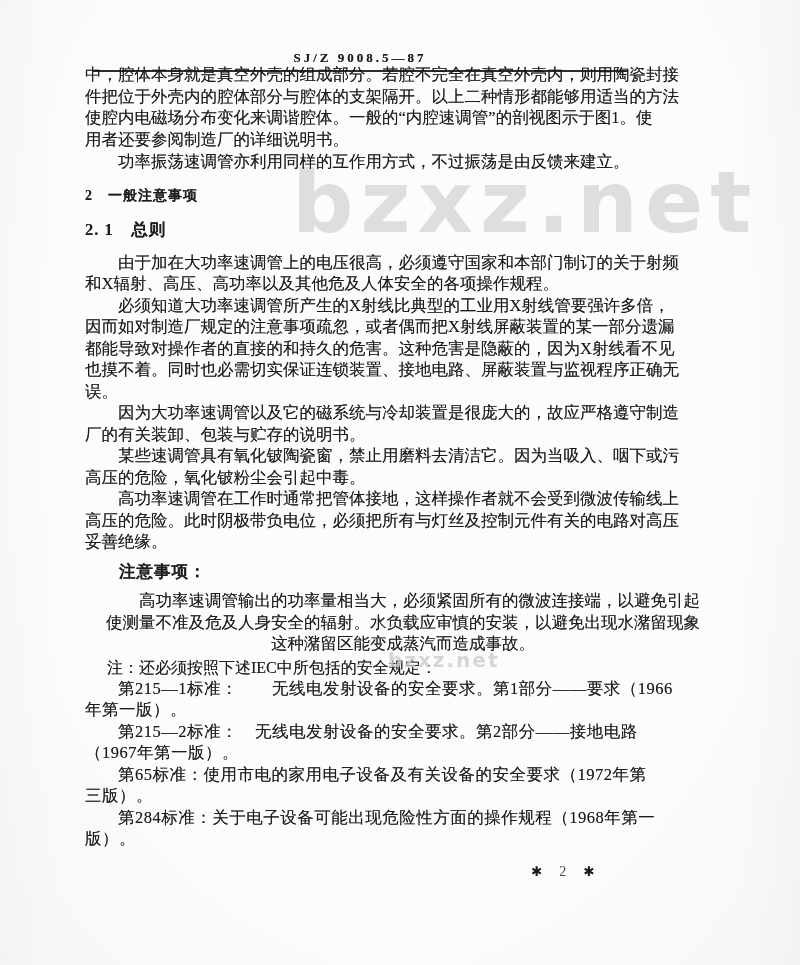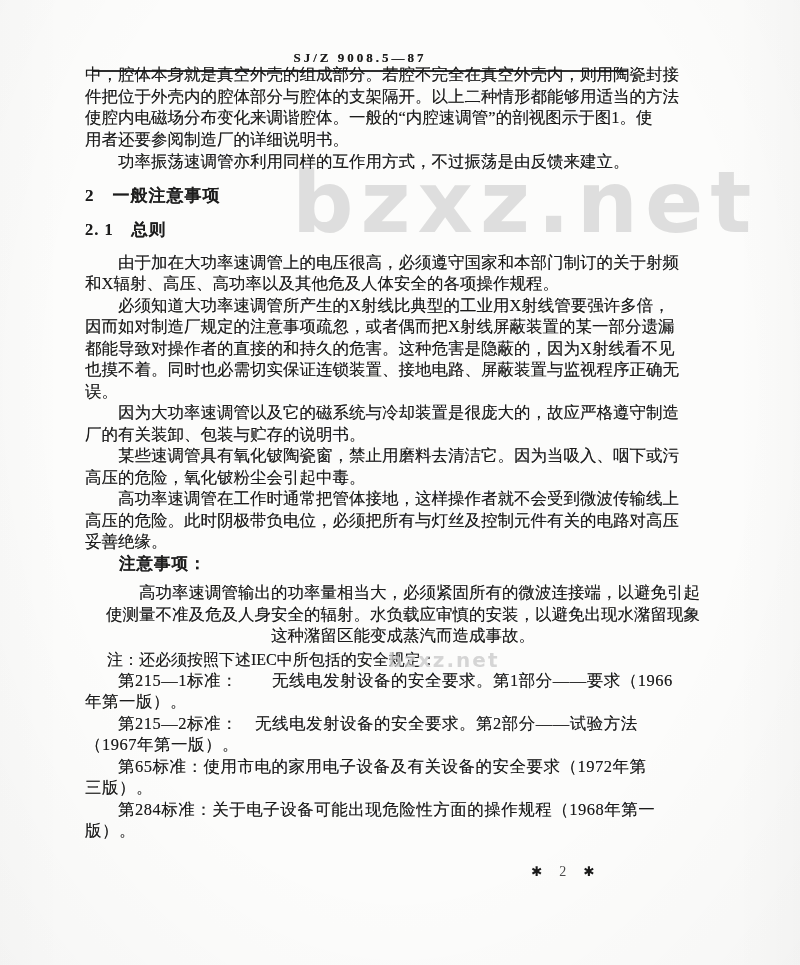--- a/index.html
+++ b/index.html
@@ -50,24 +50,24 @@
   .body-text {
     position:absolute; left:85px; top:64px; width:636px;
     font-size:16.5px; line-height:21.5px;
     z-index:2;
     text-shadow:0 0 0.5px rgba(0,0,0,0.5);
   }
   .line { white-space:nowrap; }
   .ind  { padding-left:33px; }
 
   .p2        { margin-top:1px; }
-  .h-section { margin-top:12px; font-weight:bold; font-size:17px; letter-spacing:1px; }
+  .h-section { margin-top:12px; font-weight:bold; font-size:14px; letter-spacing:1px; }
   .h-sub     { margin-top:13px; font-weight:bold; letter-spacing:1px; }
   .p3        { margin-top:11px; }
-  .h-notice  { margin-top:0; font-weight:bold; padding-left:34px; letter-spacing:1px; }
+  .h-notice  { margin-top:8px; font-weight:bold; padding-left:34px; letter-spacing:1px; }
   .p8        { margin-top:8px;text-align:center; }
   .note      { margin-top:3px; font-size:16px; line-height:20px; padding-left:22px; }
   .std       { letter-spacing:0.5px; }
 
   .page-footer {
     position:absolute; left:531px; top:863px;
     z-index:2;
     display:flex; align-items:center; gap:17px;
     font-size:13.5px;
   }
@@ -139,21 +139,21 @@
     </div>
 
     <div class="note line">注：还必须按照下述IEC中所包括的安全规定：</div>
 
     <div class="std">
       <div class="line ind">第215—1标准：　　无线电发射设备的安全要求。第1部分——要求（1966</div>
       <div class="line">年第一版）。</div>
     </div>
 
     <div class="std">
-      <div class="line ind">第215—2标准：　无线电发射设备的安全要求。第2部分——试验方法</div>
+      <div class="line ind">第215—2标准：　无线电发射设备的安全要求。第2部分——接地电路</div>
       <div class="line">（1967年第一版）。</div>
     </div>
 
     <div class="std">
       <div class="line ind">第65标准：使用市电的家用电子设备及有关设备的安全要求（1972年第</div>
       <div class="line">三版）。</div>
     </div>
 
     <div class="std">
       <div class="line ind">第284标准：关于电子设备可能出现危险性方面的操作规程（1968年第一</div>

